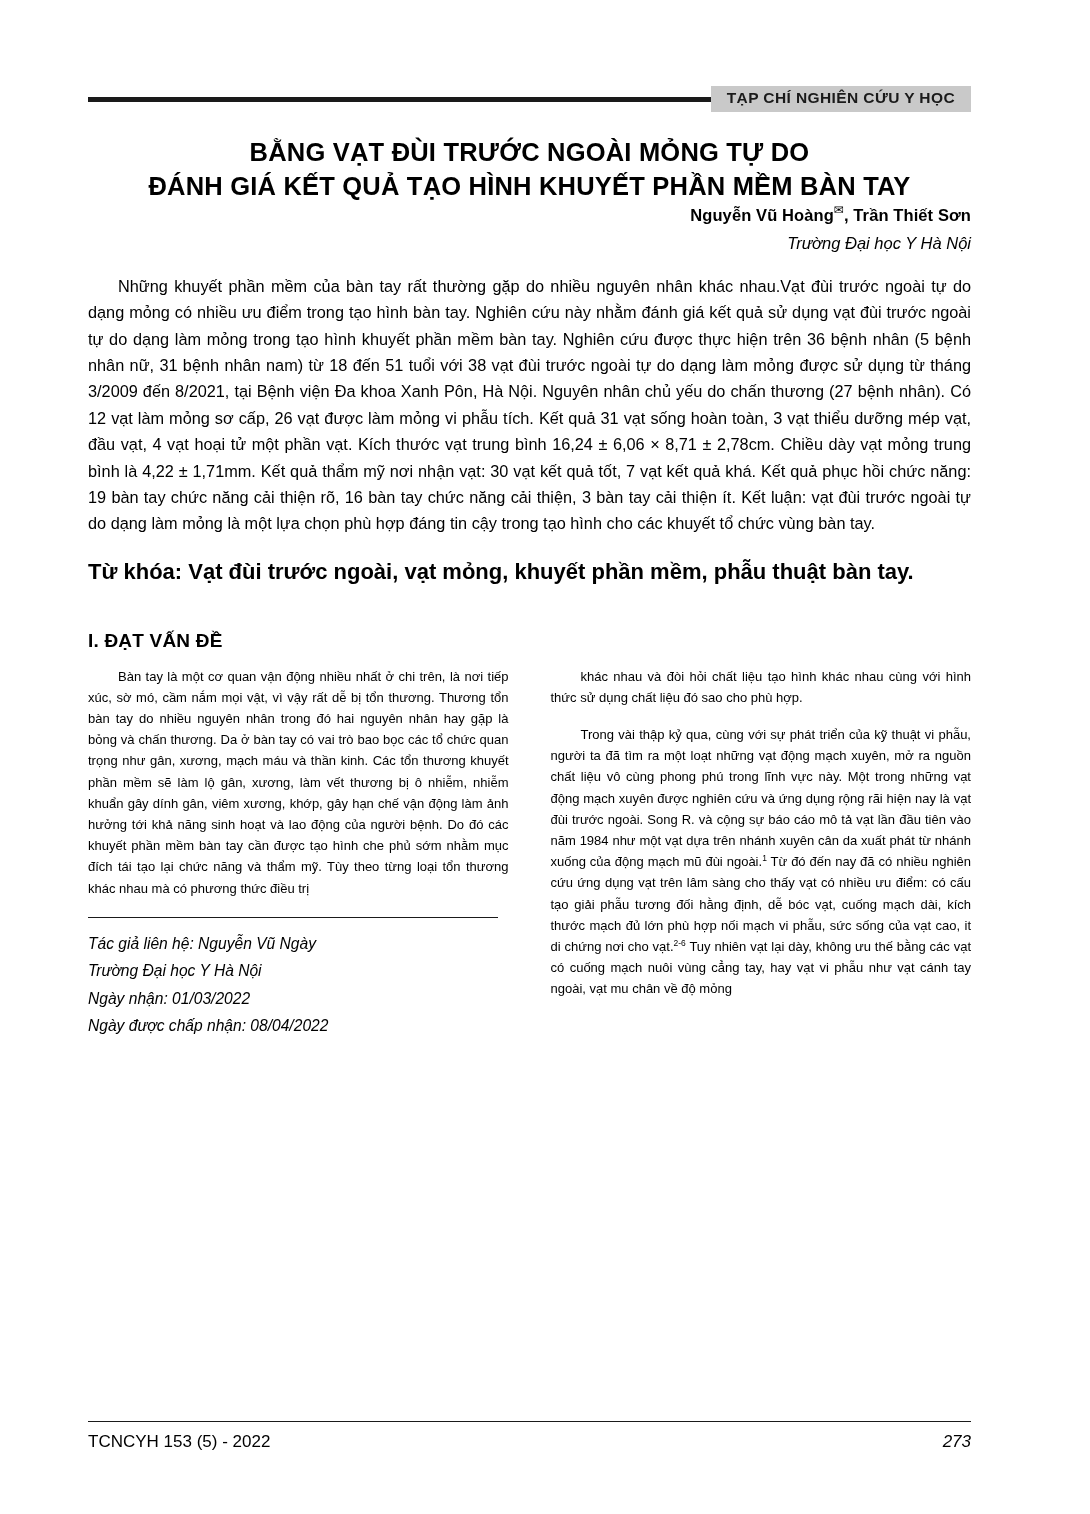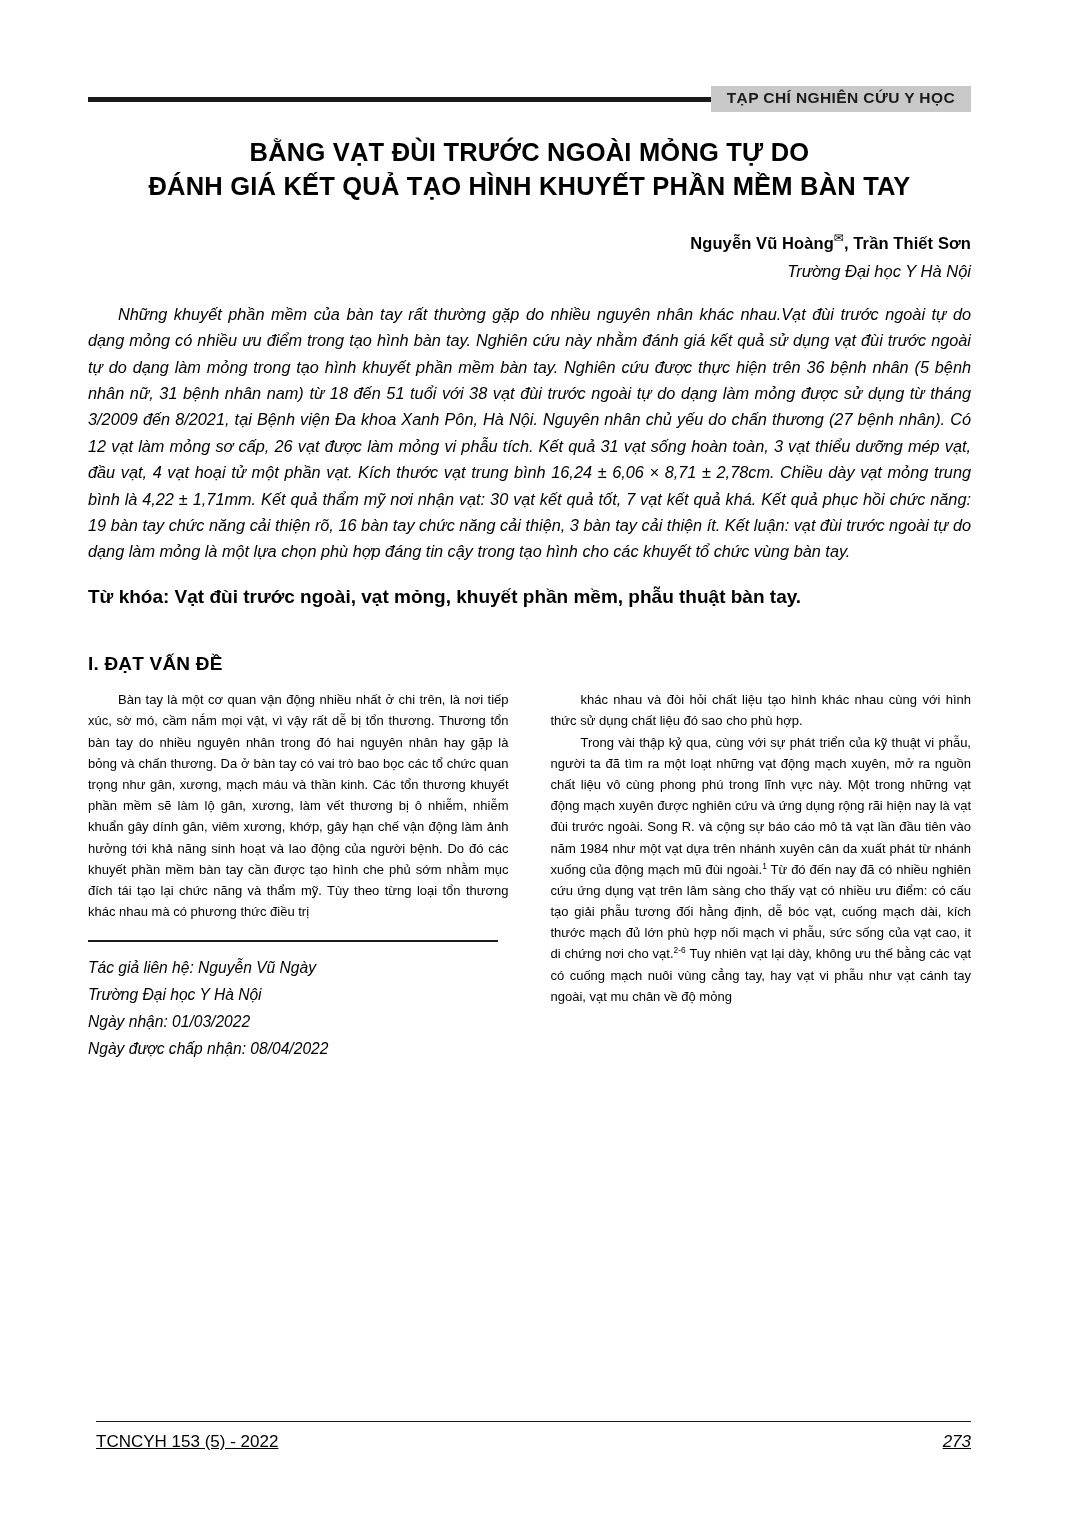--- a/index.html
+++ b/index.html
@@ -54,48 +54,47 @@
     font-size: 25.5px;
     font-weight: bold;
     line-height: 1.32;
     letter-spacing: 0.2px;
     margin: 26px 8px 0 8px;
   }
   .authors {
     text-align: right;
     font-size: 16.5px;
     font-weight: bold;
-    margin-top: 28px;
+    margin-top: 0;
     letter-spacing: 0.1px;
   }
   .authors .env {
     font-weight: normal;
     font-size: 12px;
     vertical-align: super;
   }
   .affiliation {
     text-align: right;
     font-size: 16.5px;
     font-style: italic;
     margin-top: 9px;
   }
 
   
   .abstract {
     margin-top: 20px;
     font-size: 16.3px;
-    font-style: italic;
     line-height: 1.62;
     text-align: justify;
     text-indent: 30px;
     hyphens: none;
   }
   .keywords {
     margin-top: 18px;
-    font-size: 19px;
+    font-size: 22px;
     font-weight: bold;
     line-height: 1.5;
   }
 
   
   .section-heading {
     margin-top: 42px;
     font-size: 19px;
     font-weight: bold;
     letter-spacing: 0.2px;
@@ -111,45 +110,44 @@
     width: 436px;
     box-sizing: border-box;
   }
   .col p {
     margin: 0;
     font-size: 13px;
     line-height: 1.63;
     text-align: justify;
     text-indent: 30px;
   }
-  .col p + p { margin-top: 0; }
+  .col p + p { margin-top: 16px; }
   sup { font-size: 0.65em; vertical-align: super; }
 
   
   .footnote-rule {
     margin-top: 18px;
     width: 410px;
     height: 1.5px;
     background: #1a1a1a;
   }
   .footnote {
     margin-top: 12px;
     font-size: 15.6px;
     font-style: italic;
     line-height: 1.74;
   }
   .footnote div { white-space: nowrap; }
 
   
   .footer {
     position: absolute;
-    left: 96px;
+    left: 88px;
     right: 88px;
     bottom: 62px;
-    text-decoration: underline;
   }
   .footer-rule {
     height: 1.5px;
     background: #1a1a1a;
     width: 100%;
   }
   .footer-row {
     display: flex;
     justify-content: space-between;
     align-items: baseline;

